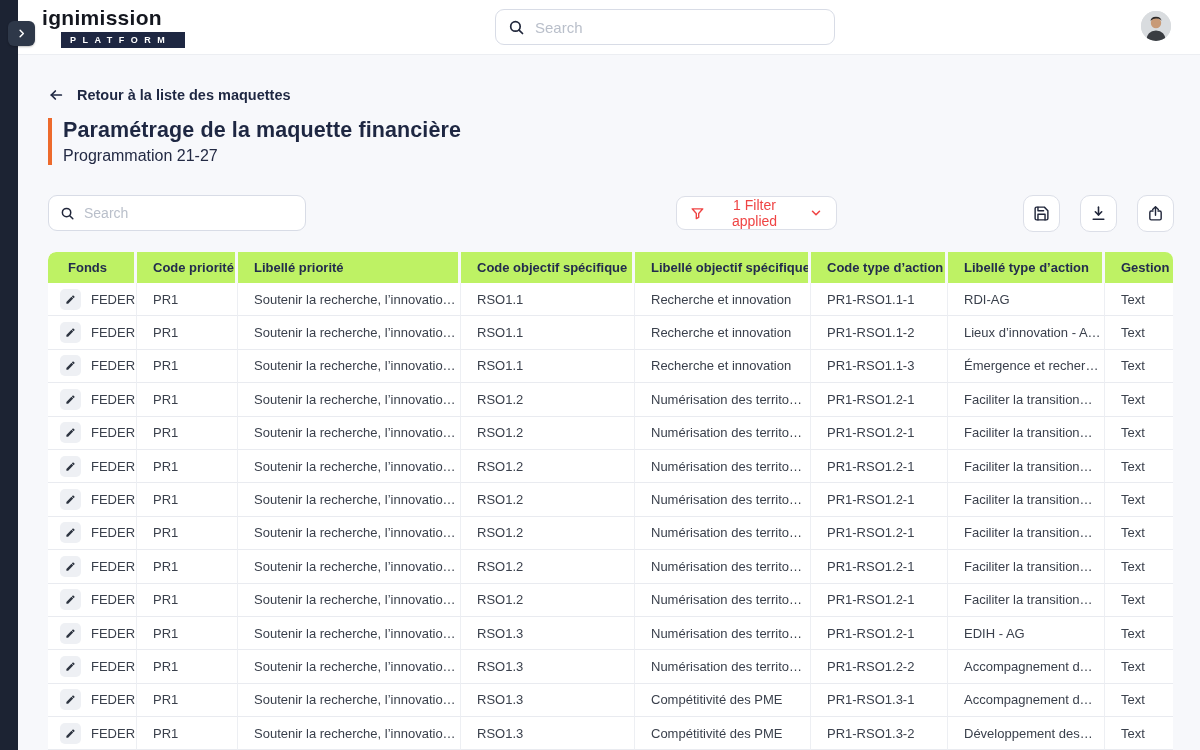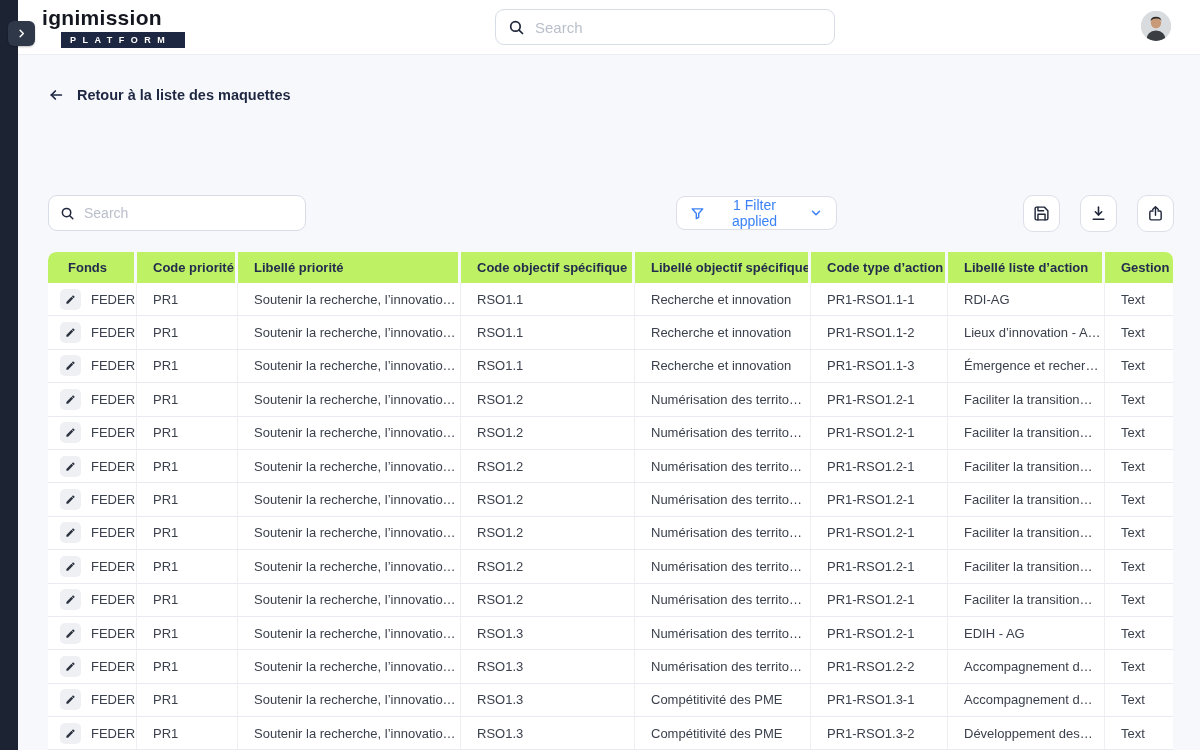--- a/index.html
+++ b/index.html
@@ -64,21 +64,21 @@
     display:flex; align-items:center; padding:0 11px; gap:9px;
   }
   .tb-search svg { width:15px; height:15px; color:#20263a; flex:none; }
   .tb-search input { border:none; outline:none; width:100%; font-size:14px; font-family:inherit; color:#333; background:transparent; }
   .tb-search input::placeholder { color:#b9bfca; }
 
   .drop-btn {
     position:absolute; top:141px; height:34px; background:#fff;
     border:1px solid #dcdfe8; border-radius:9px; cursor:pointer;
     display:flex; align-items:center; gap:9px; padding:0 13px;
-    font-family:inherit; font-size:14px; color:#3b82f6; font-weight:400;
+    font-family:inherit; font-size:14px; color:#ef4444; font-weight:400;
   }
   .drop-btn svg { flex:none; }
   .drop-btn .chev { margin-left:5px; }
   #filter-btn { left:658px; width:161px; }
   #columns-btn { left:840px; width:147px; }
 
   .icon-btn {
     position:absolute; top:140px; width:37px; height:37px;
     background:#fff; border:1px solid #dcdfe8; border-radius:10px;
     display:flex; align-items:center; justify-content:center;
@@ -152,20 +152,24 @@
 <main>
 
   <a class="back-link">
     <svg viewBox="0 0 24 24" fill="none" stroke="currentColor" stroke-width="2.6" stroke-linecap="round" stroke-linejoin="round">
         <line x1="20" y1="12" x2="5" y2="12"></line>
         <polyline points="11 6 5 12 11 18"></polyline>
       </svg>
     <span>Retour à la liste des maquettes</span>
   </a>
 
+  <div class="title-block">
+    <div class="page-title">Paramétrage de la maquette financière</div>
+    <div class="page-subtitle">Programmation 21-27</div>
+  </div>
 
   <div class="tb-search">
     <svg viewBox="0 0 24 24" fill="none" stroke="currentColor" stroke-width="2.4" stroke-linecap="round">
         <circle cx="10.5" cy="10.5" r="6.7"></circle>
         <line x1="15.6" y1="15.6" x2="20.5" y2="20.5"></line>
       </svg>
     <input type="text" placeholder="Search" style="">
   </div>
 
   <button class="drop-btn" id="filter-btn">
@@ -214,21 +218,21 @@
           <col style="width:150px">
       </colgroup>
       <thead>
         <tr>
           <th>Fonds</th>
           <th>Code priorité</th>
           <th>Libellé priorité</th>
           <th>Code objectif spécifique</th>
           <th>Libellé objectif spécifique</th>
           <th>Code type d’action</th>
-          <th>Libellé liste d’action</th>
+          <th>Libellé type d’action</th>
           <th>Gestion d</th>
         </tr>
       </thead>
       <tbody>
           <tr>
             <td class="fonds-cell">
               <button class="edit-btn">
                 <svg viewBox="0 0 24 24" fill="currentColor" style="width:11px;height:11px">
                   <path d="M3 17.2V21h3.8L17.9 9.9l-3.8-3.8L3 17.2zM20.7 7.1c.4-.4.4-1 0-1.4l-2.4-2.4c-.4-.4-1-.4-1.4 0l-1.9 1.9 3.8 3.8 1.9-1.9z"></path>
                 </svg>

